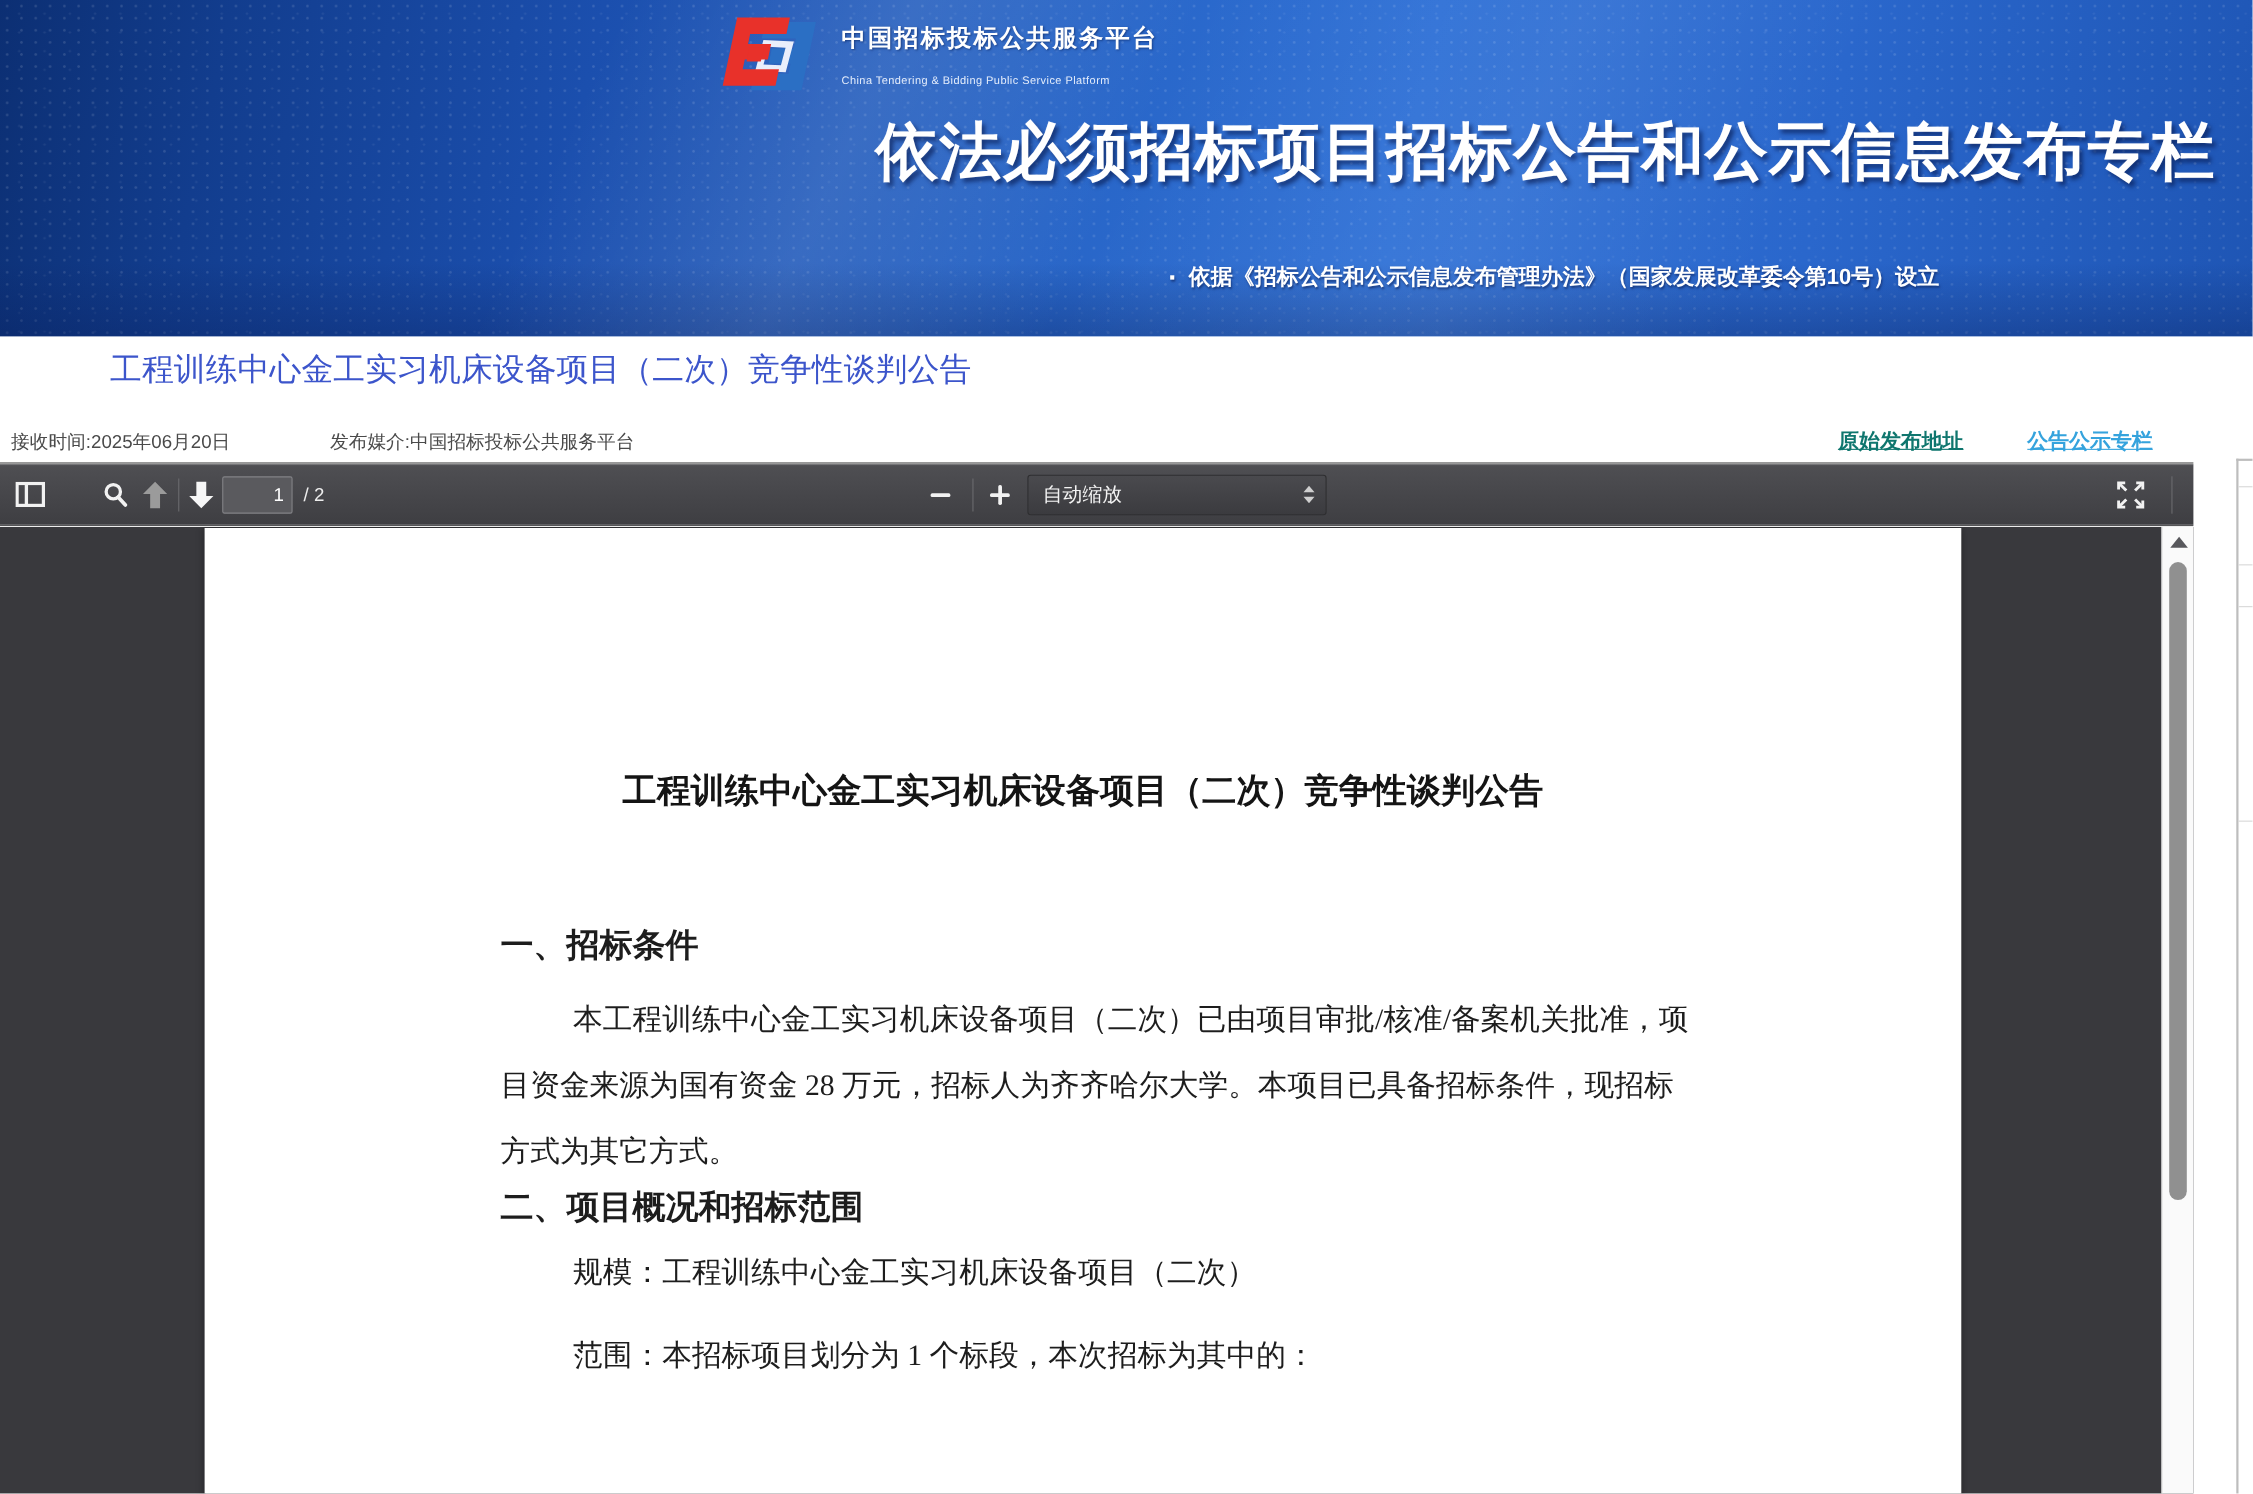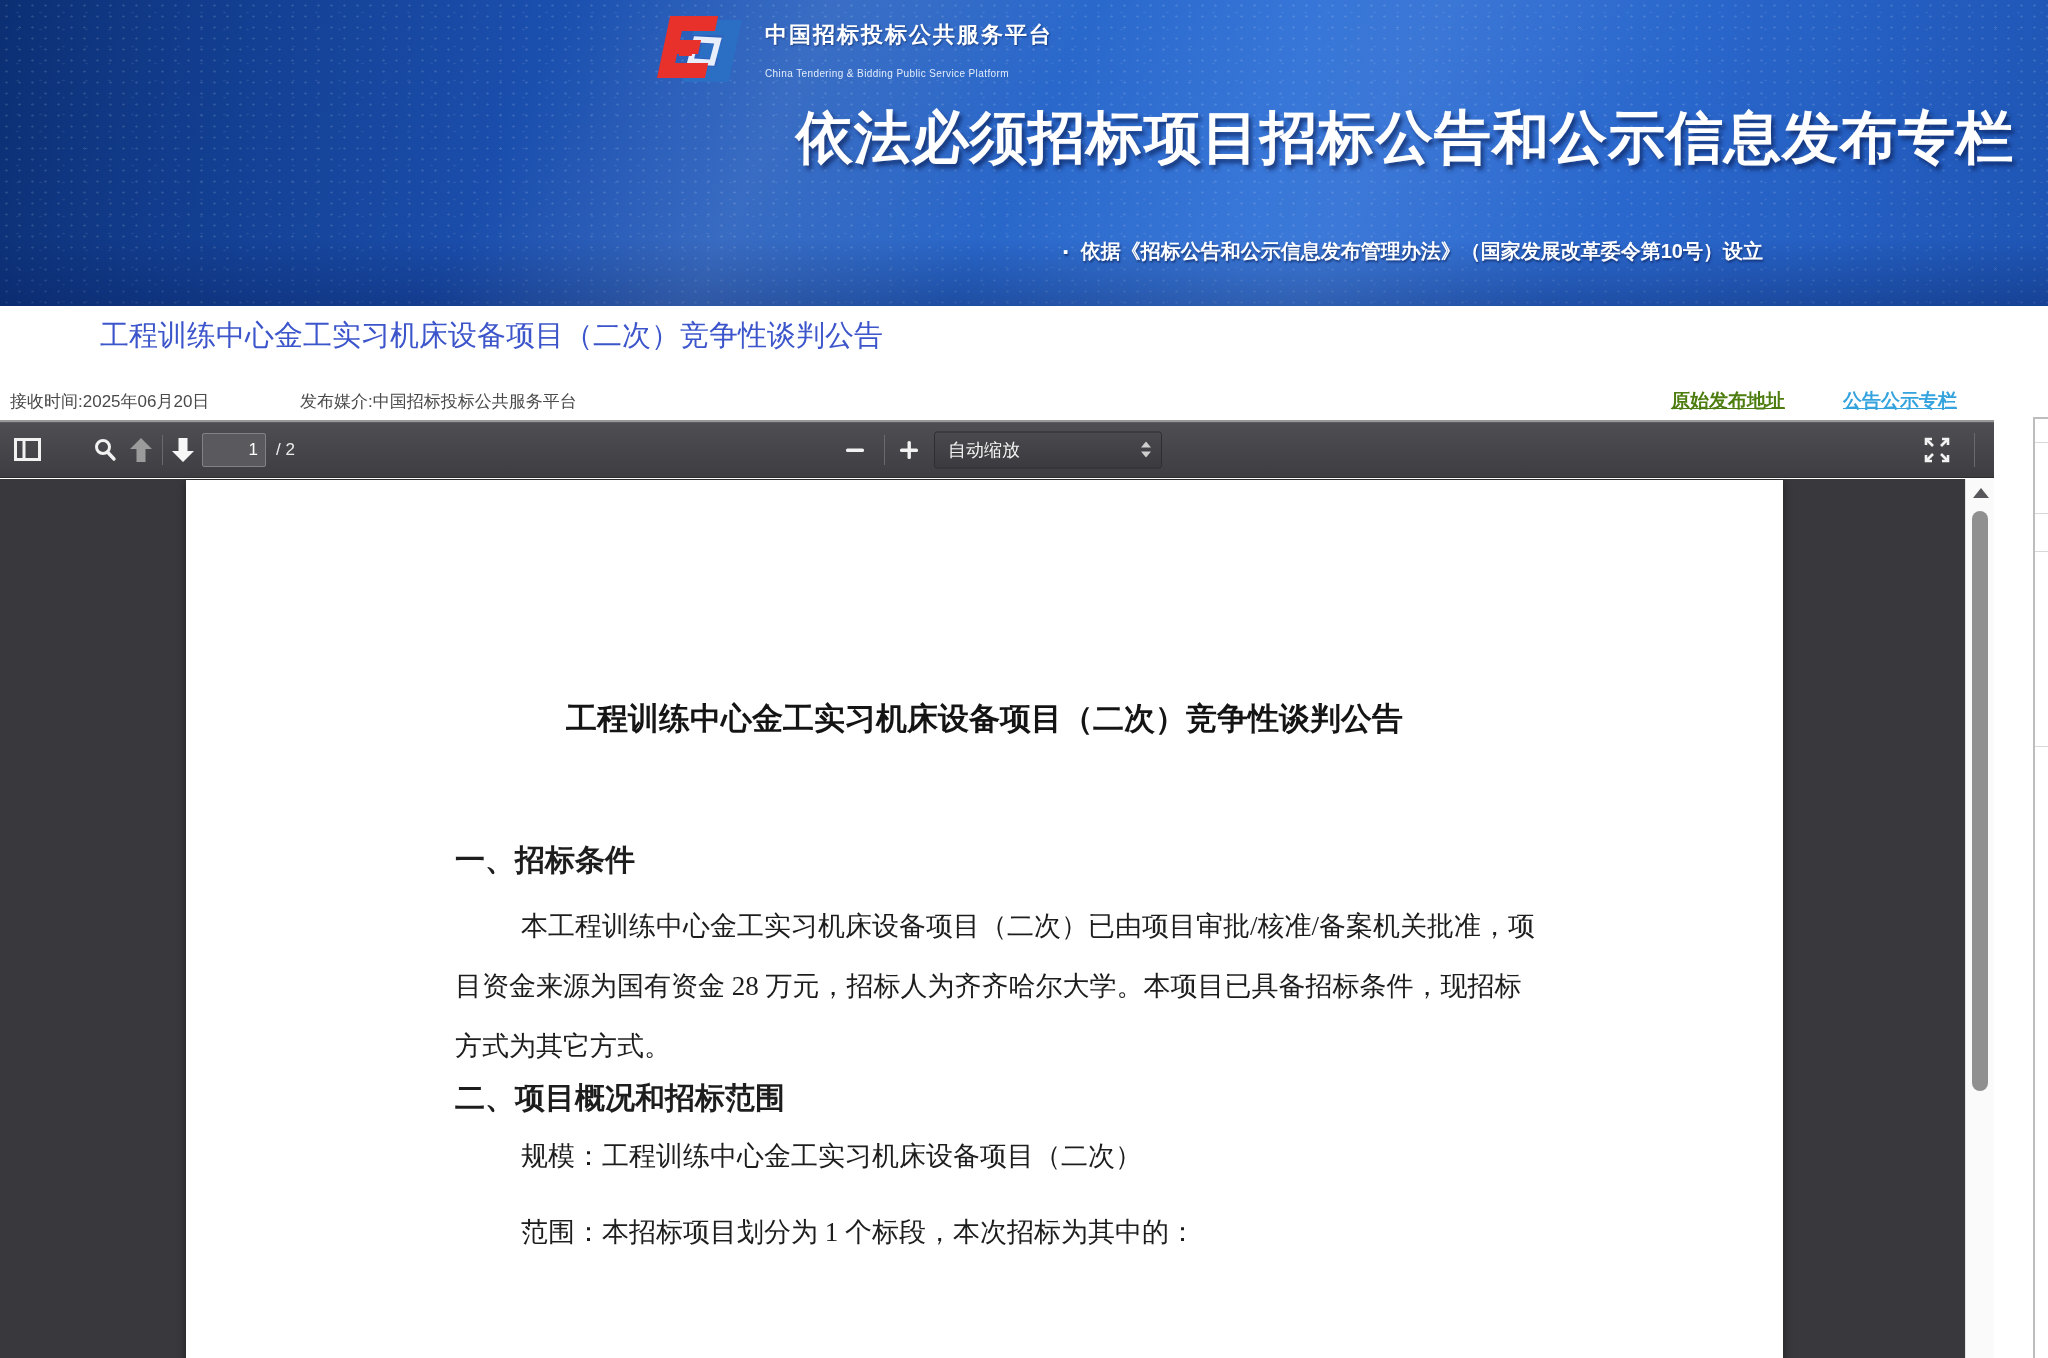--- a/index.html
+++ b/index.html
@@ -29,37 +29,37 @@
   .banner-subtitle { position:absolute; left:1062px; top:238px; z-index:2; display:flex; align-items:center; gap:10px;
     font-size:20px; font-weight:700; color:#ffffff; white-space:nowrap; text-shadow:1px 2px 2px rgba(5,20,70,.55); }
   .banner-subtitle .dot { font-size:26px; line-height:10px; }
 
   
   .article-header { position:absolute; left:0; top:306px; width:2048px; height:114px; background:#fff; }
   .article-title { position:absolute; left:100px; top:10px; font-size:29px; font-weight:500; color:#3c55cb; white-space:nowrap; }
   .meta-item { position:absolute; top:84px; font-size:17px; color:#4a4a4a; white-space:nowrap; }
   .meta-1 { left:10px; } .meta-2 { left:300px; } .meta-3 { left:678px;margin-top:36px; }
   .hdr-link { position:absolute; top:82px; font-size:19px; font-weight:700; text-decoration:underline; white-space:nowrap; cursor:pointer; }
-  .link-original { left:1671px; color:#4d7c0f; }
+  .link-original { left:1671px; color:#0f766e; }
   .link-column { left:1843px; color:#35a3dd; }
 
   
   .pdf-viewer { position:absolute; left:0; top:420px; width:1994px; height:938px; border-top:2px solid #989898; }
   .pdf-toolbar { position:relative; width:100%; height:56px;
     background:linear-gradient(#4f4f53,#3e3e42); border-bottom:1px solid #2c2c2e;
     box-shadow:inset 0 1px 0 rgba(255,255,255,.08); }
   .tb-item { position:absolute; top:50%; transform:translateY(-50%); display:flex; align-items:center; justify-content:center; }
   .tb-btn { width:34px; height:36px; border:none; background:transparent; border-radius:3px; cursor:pointer;
     display:flex; align-items:center; justify-content:center; padding:0; }
   .tb-sep { position:absolute; top:50%; transform:translateY(-50%); width:1px; height:30px; background:#6a6a6e; }
   .page-input { position:absolute; top:50%; transform:translateY(-50%); left:202px; width:64px; height:34px;
     background:#5a5a5e; border:1px solid #828286; border-radius:2px; color:#fff; font-size:17px;
     text-align:right; padding-right:7px; font-family:"Liberation Sans",sans-serif; }
   .page-total { position:absolute; top:50%; transform:translateY(-50%); left:276px; color:#ededed; font-size:17px; }
-  .zoom-select { position:absolute; top:50%; transform:translateY(-50%); left:934px; width:228px; height:37px;
+  .zoom-select { position:absolute; top:50%; transform:translateY(-50%); left:934px; width:272px; height:37px;
     background:linear-gradient(#4a4a4e,#3b3b3f); border:1px solid #2e2e30; border-radius:3px;
     color:#f3f3f3; font-size:18px; display:flex; align-items:center; padding-left:13px; cursor:pointer; }
   .zoom-select .caret { position:absolute; right:9px; top:50%; transform:translateY(-50%); }
 
   .viewer-body { position:absolute; left:0; top:57px; right:0; bottom:0; background:#39393d; overflow:hidden; }
   .pdf-page { position:absolute; left:186px; top:1px; width:1597px; height:1100px; background:#ffffff;
     box-shadow:0 0 8px rgba(0,0,0,.45); color:#1d1d1d;
     font-family:"Liberation Serif","DejaVu Serif",serif; }
   .doc-title { text-align:center; padding-top:218px; font-size:31px; font-weight:600; color:#141414; }
   .doc-code { text-align:center; margin-top:16px; font-size:28px; font-weight:500; }

